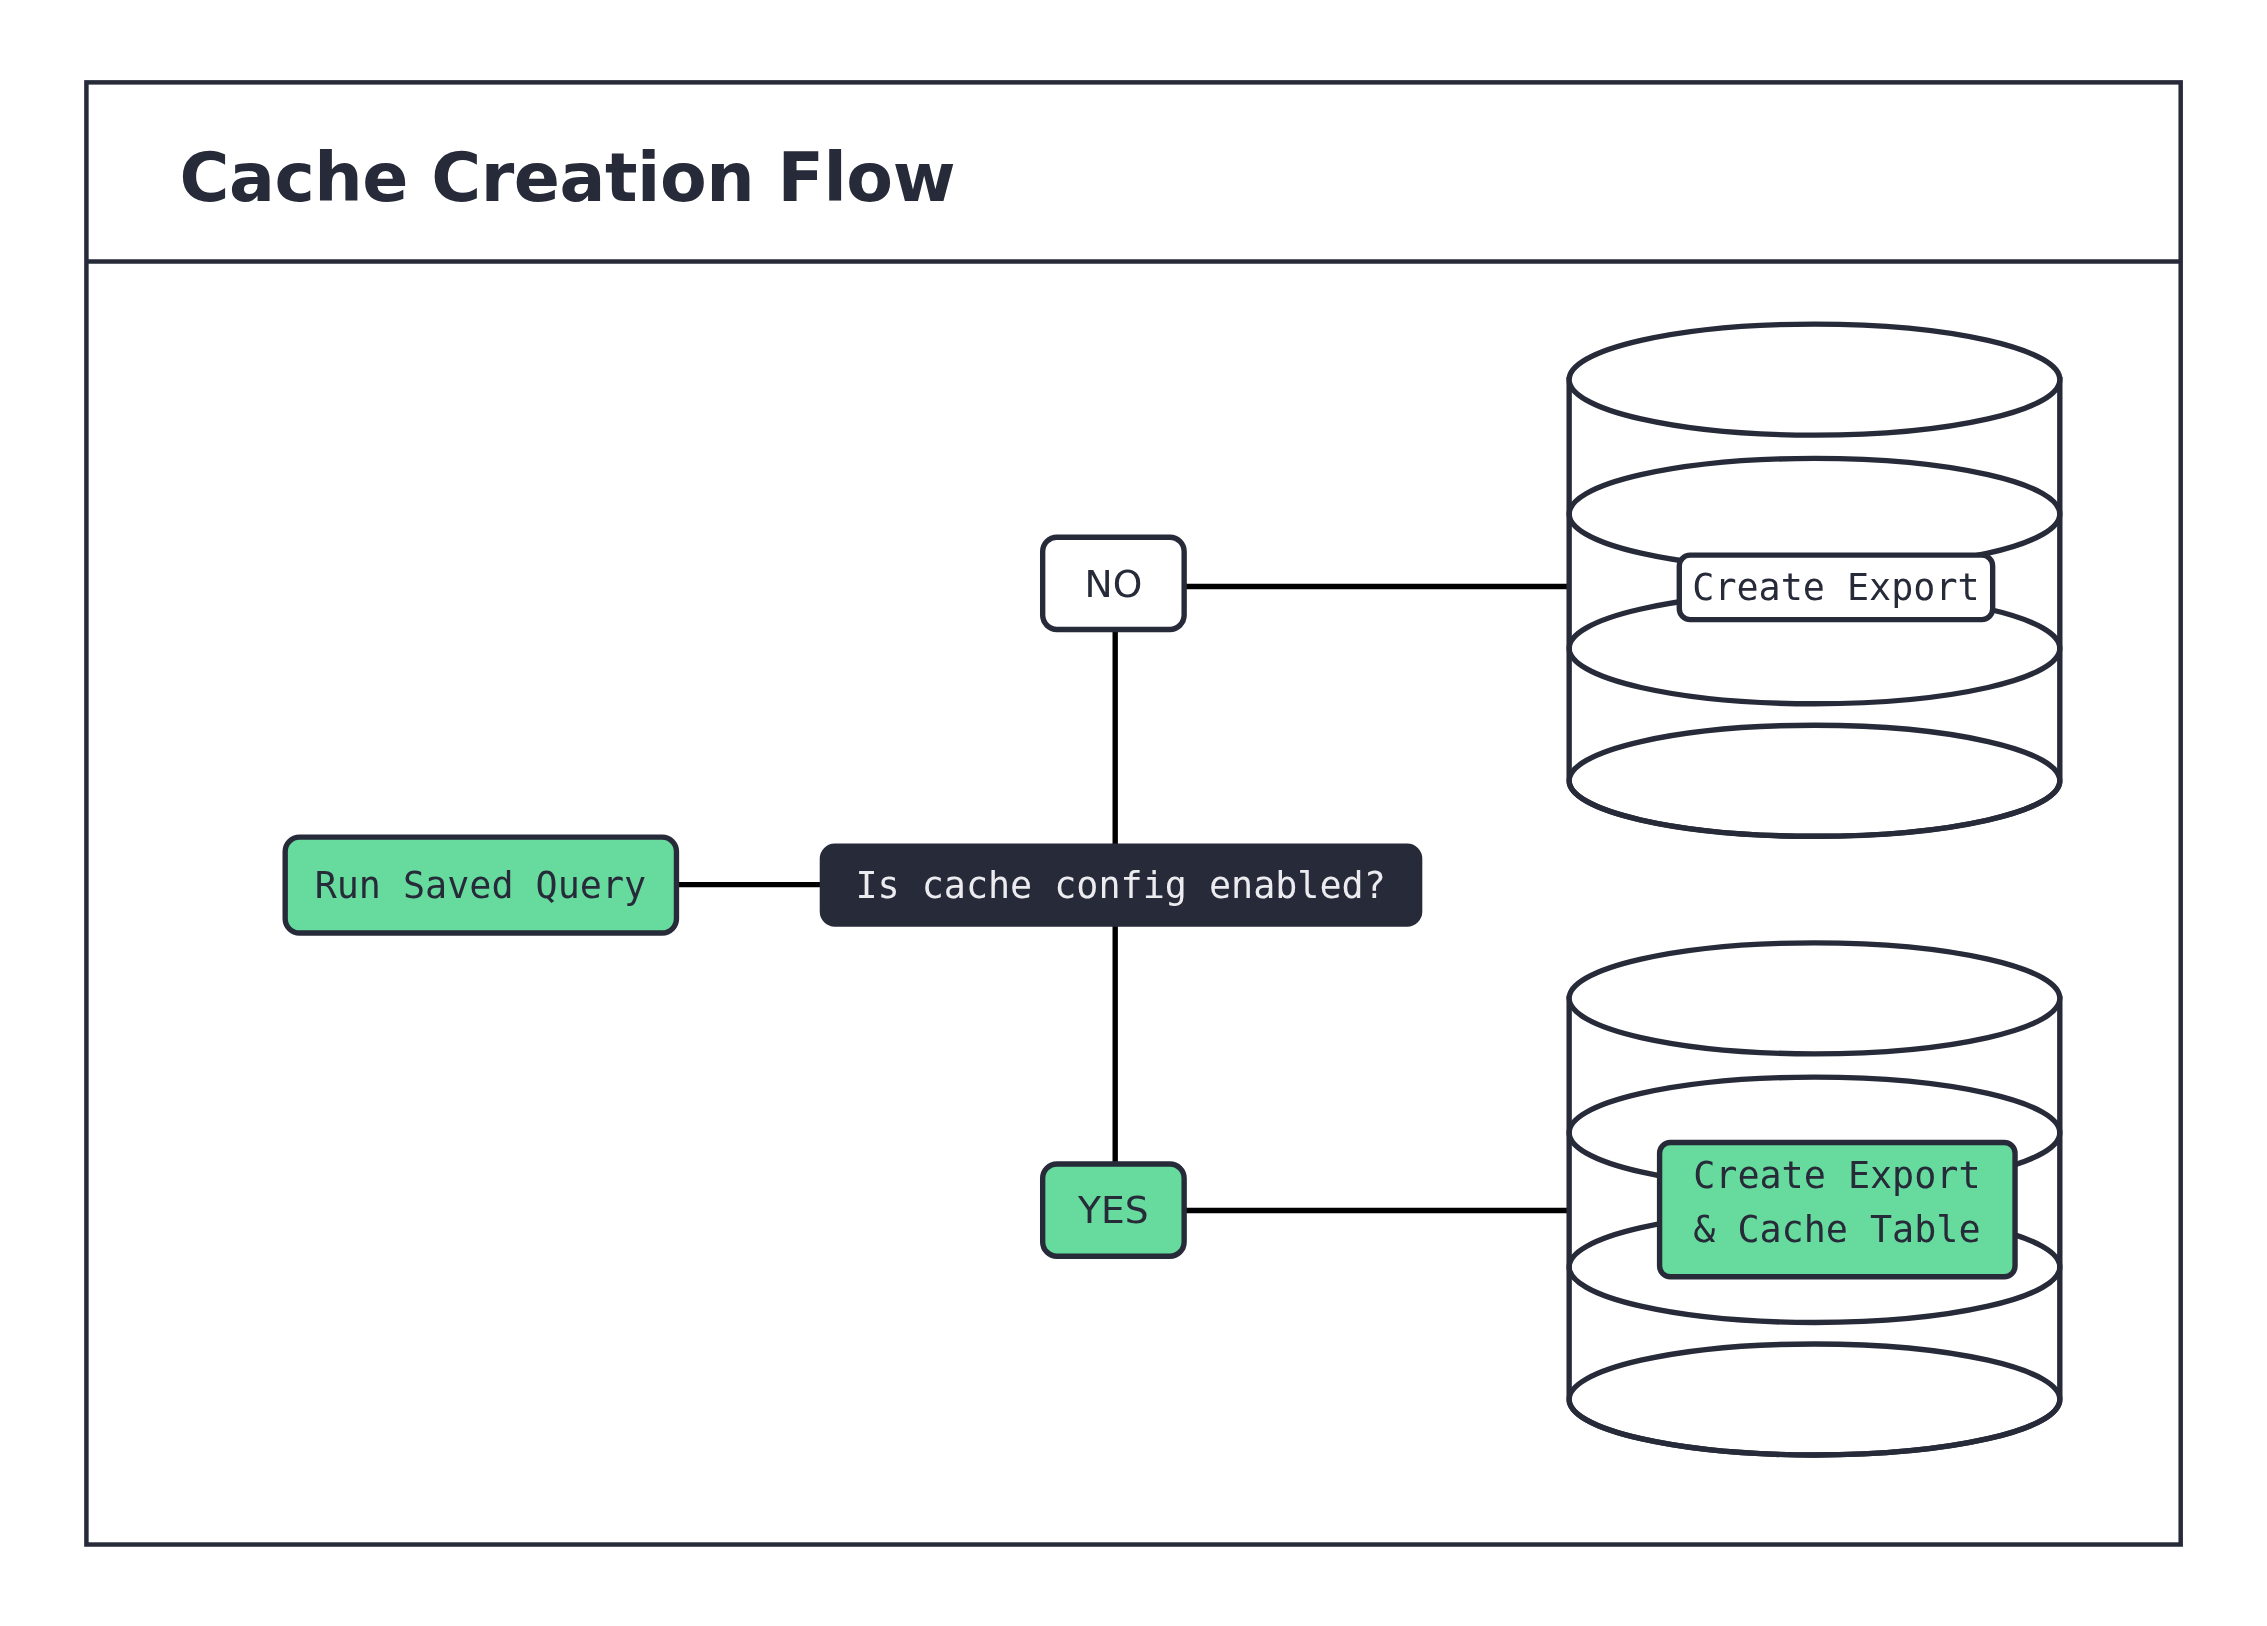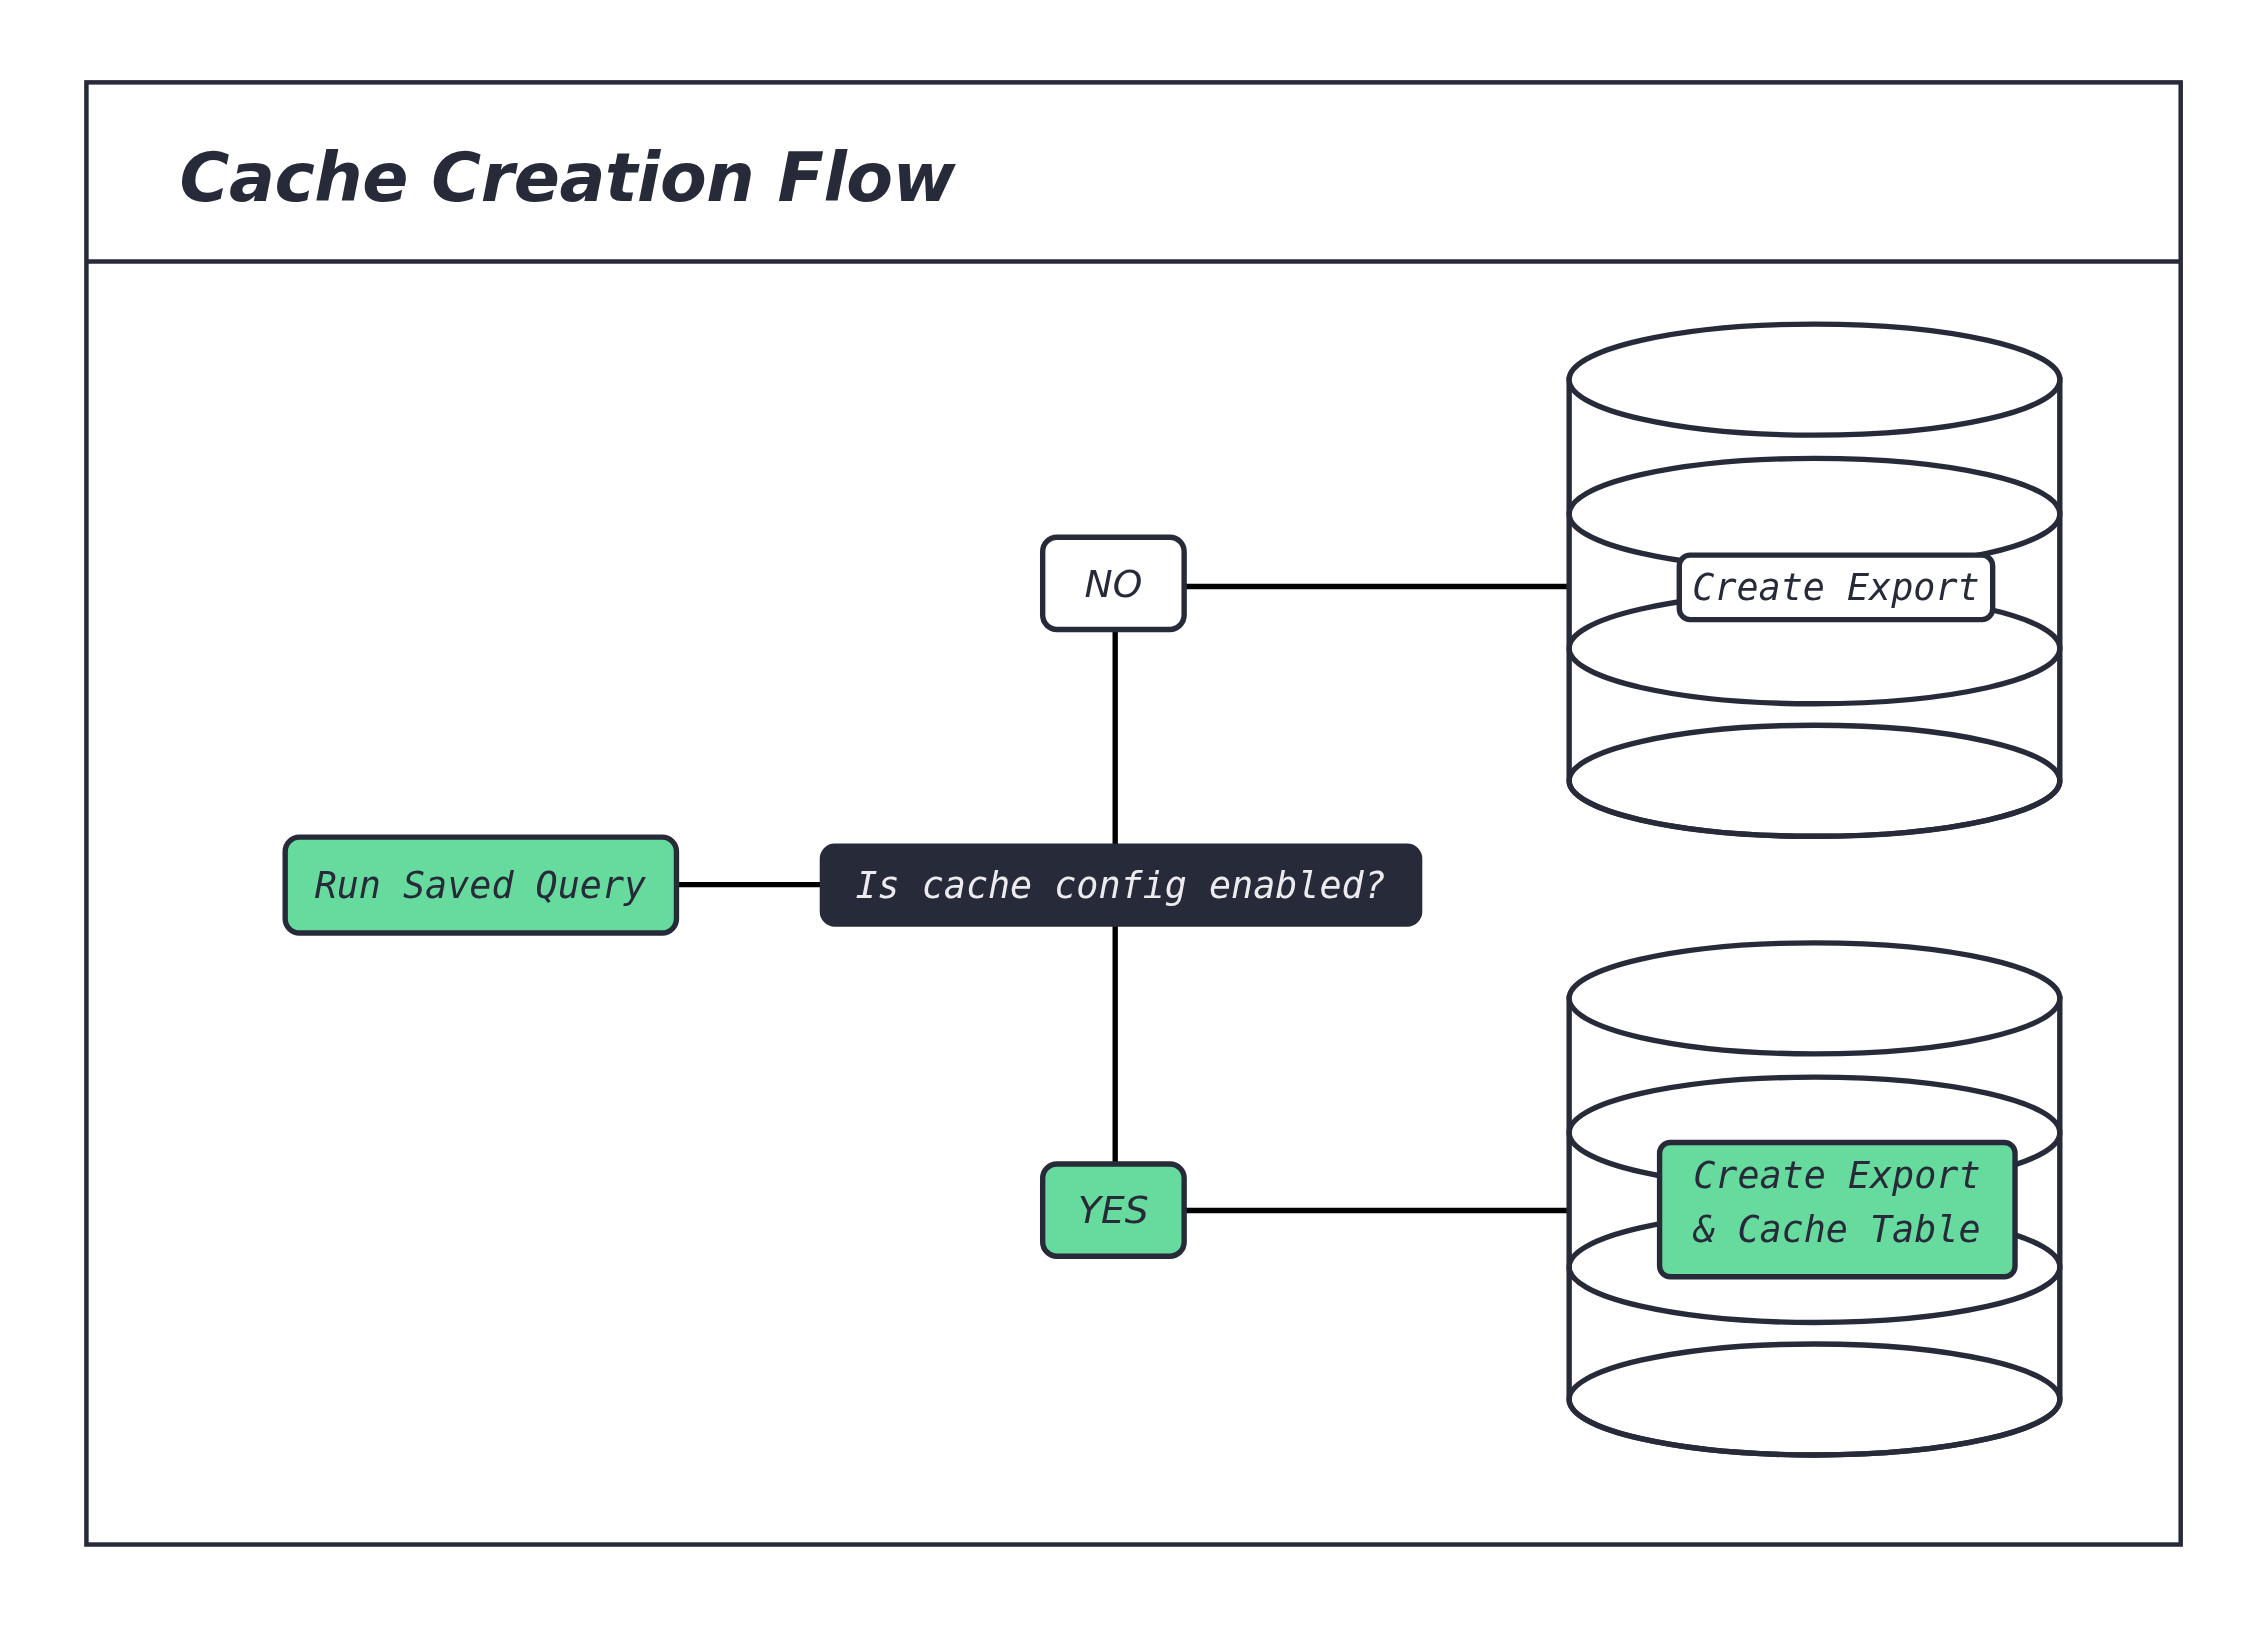--- a/index.html
+++ b/index.html
@@ -11,21 +11,20 @@
     width: 2268px;
     height: 1626px;
     font-family: "Liberation Sans", sans-serif;
     overflow: hidden;
   }
   #stage {
     position: relative;
     width: 2184px;
     height: 1626px;
     background: #ffffff;
-    font-style: italic;
   }
   #diagram-svg {
     position: absolute;
     left: 0;
     top: 0;
     width: 2268px;
     height: 1626px;
     display: block;
   }
   .frame-line {

